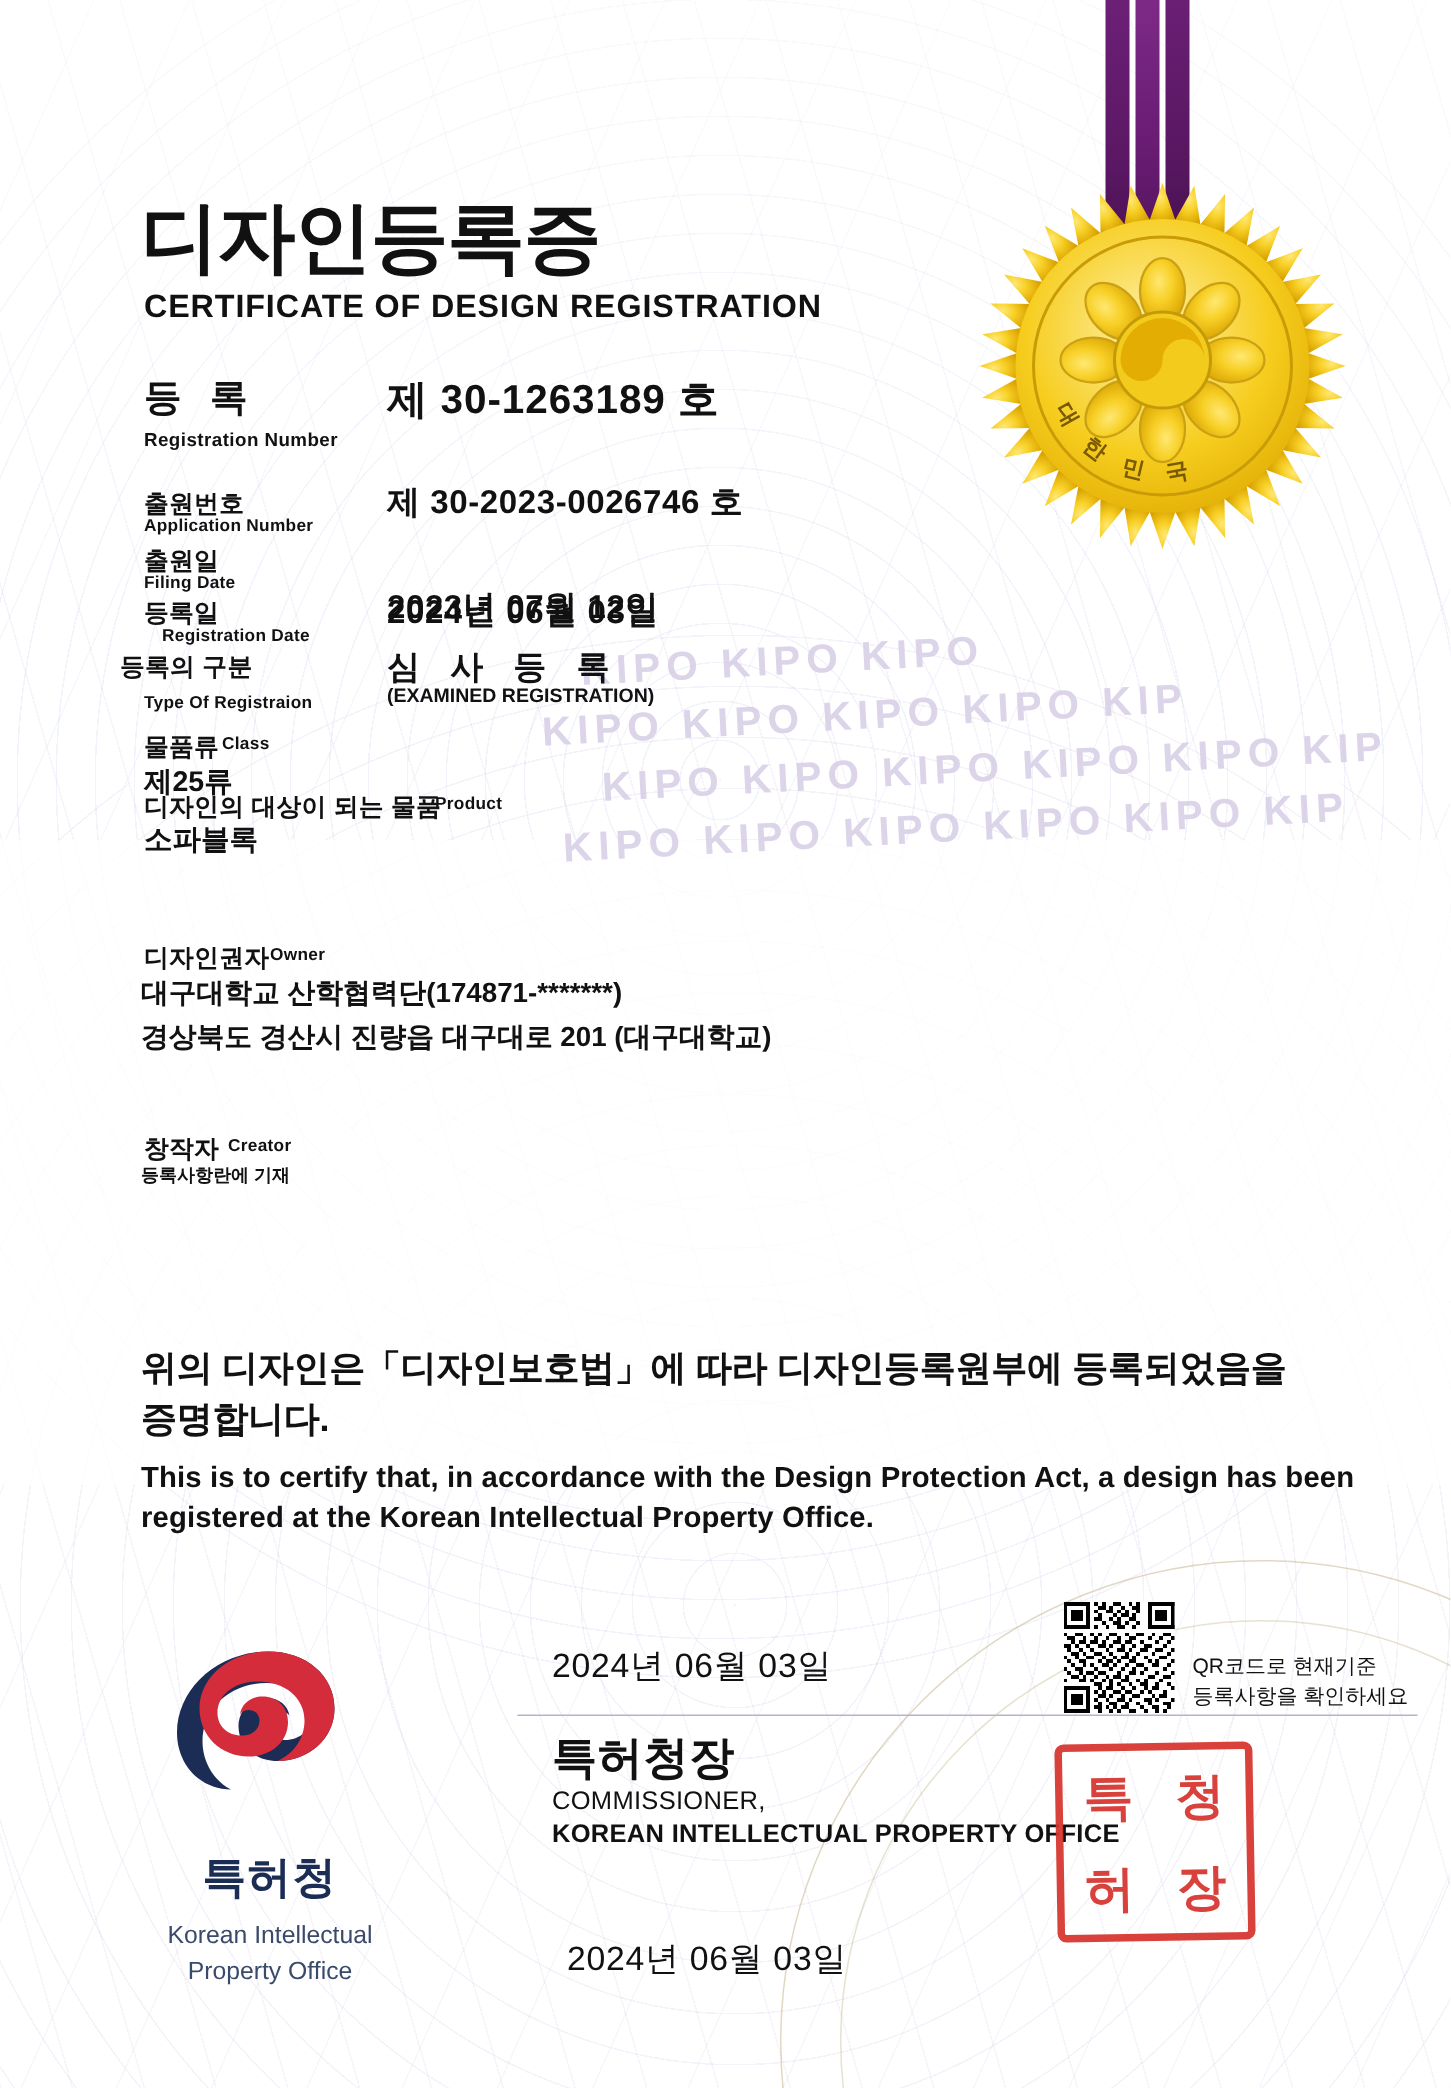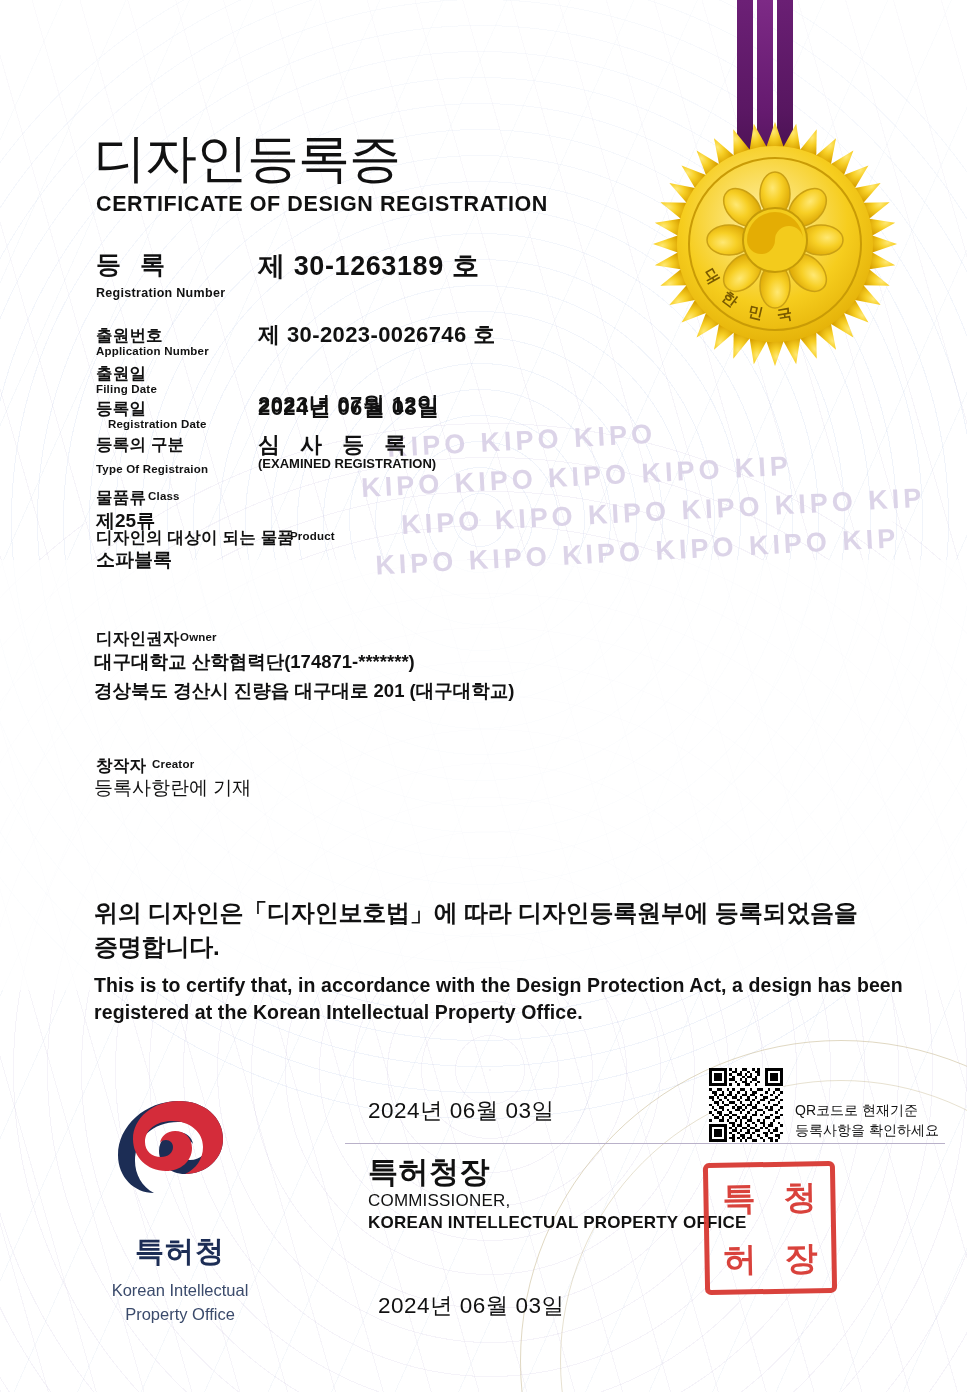--- a/index.html
+++ b/index.html
@@ -125,21 +125,21 @@
     width: 248px;
     height: 248px;
   }
 
   
   .title-ko {
     position: absolute;
     left: 94px;
     top: 124px;
     font-size: 52px;
-    font-weight: 400;
+    font-weight: 700;
     letter-spacing: -1px;
     color: #111;
   }
   .title-en {
     position: absolute;
     left: 96px;
     top: 192px;
     font-size: 21.5px;
     font-weight: 700;
     letter-spacing: 0.6px;
@@ -254,22 +254,22 @@
     font-weight: 700;
     color: #111;
   }
 
   .creator-label-ko { left: 96px; top: 755px; }
   .creator-label-en { left: 152px; top: 758px; }
   .creator-value {
     position: absolute;
     left: 94px;
     top: 775px;
-    font-size: 19px;
-    font-weight: 400;
+    font-size: 12px;
+    font-weight: 700;
     color: #111;
   }
 
   
   .stmt-ko {
     position: absolute;
     left: 94px;
     top: 896px;
     width: 790px;
     font-size: 24px;
@@ -553,21 +553,21 @@
 <div class="fld-value" style="left:258px; top:320px;">제 30-2023-0026746 호</div>
 
 <div class="fld-label-ko" style="left:96px; top:363px;">출원일</div>
 <div class="fld-label-en" style="left:96px; top:383px;">Filing  Date</div>
 <div class="fld-value" style="left:258px; top:358px;margin-top:32px;">2023년  07월  12일</div>
 
 <div class="fld-label-ko" style="left:96px; top:398px;">등록일</div>
 <div class="fld-label-en" style="left:96px; top:418px;margin-left:12px;">Registration  Date</div>
 <div class="fld-value" style="left:258px; top:393px;">2024년  06월  03일</div>
 
-<div class="fld-label-ko" style="left:96px; top:434px;">등록의 구분</div>
+<div class="fld-label-ko" style="left:80px; top:434px;">등록의 구분</div>
 <div class="fld-label-en" style="left:96px; top:463px;">Type Of  Registraion</div>
 <div class="type-value">심 사 등 록</div>
 <div class="type-value-en">(EXAMINED REGISTRATION)</div>
 
 <div class="fld-label-ko class-label-ko">물품류</div>
 <div class="fld-label-en class-label-en">Class</div>
 <div class="class-value">제25류</div>
 
 <div class="fld-label-ko product-label-ko">디자인의 대상이  되는 물품</div>
 <div class="fld-label-en product-label-en">Product</div>

